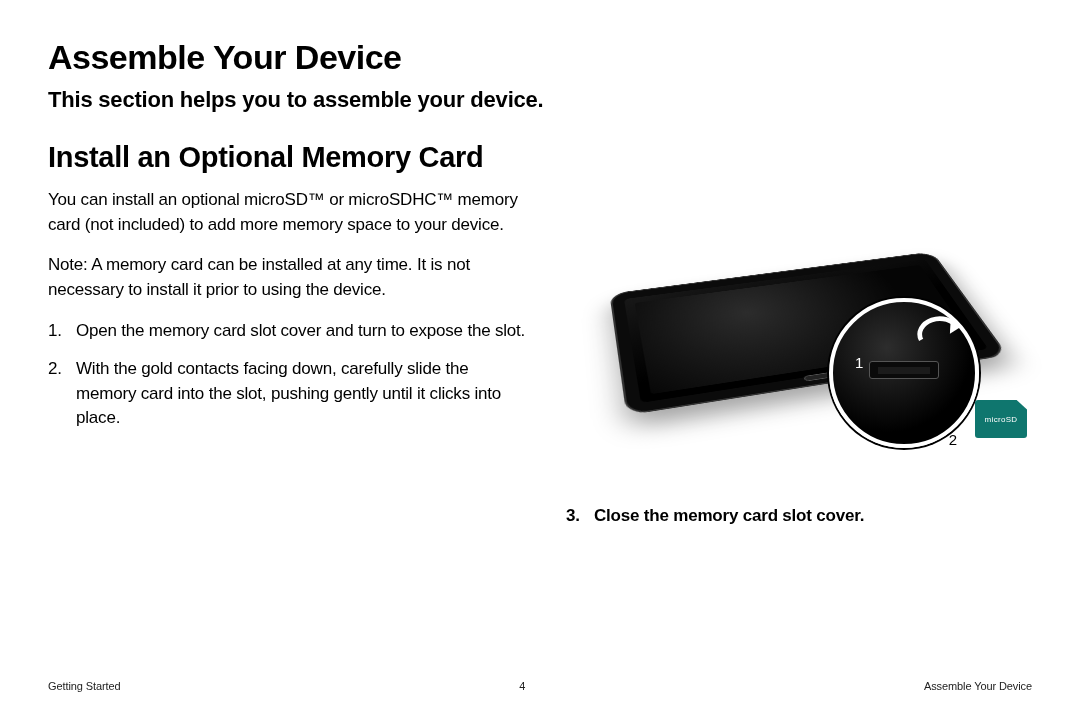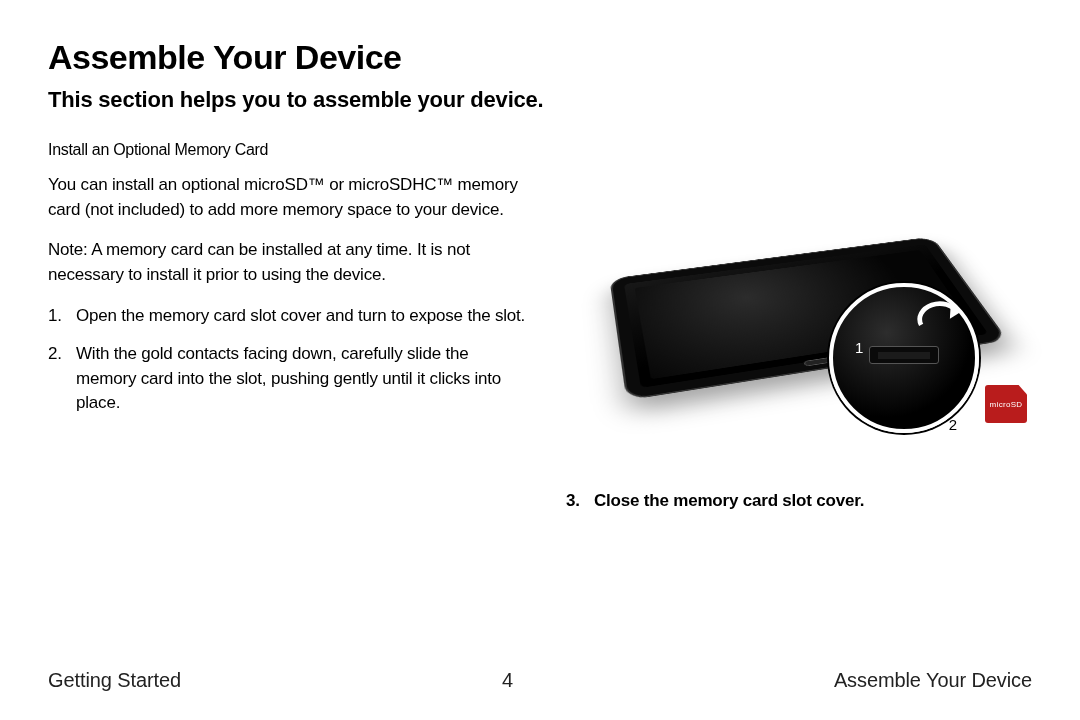--- a/index.html
+++ b/index.html
@@ -17,22 +17,22 @@
     letter-spacing: -0.5px;
     margin-bottom: 10px;
   }
   .intro {
     font-size: 22px;
     font-weight: 700;
     margin-bottom: 28px;
     letter-spacing: -0.2px;
   }
   .section-title {
-    font-size: 16px;
-    font-weight: 400;
+    font-size: 29px;
+    font-weight: 700;
     margin-bottom: 14px;
     letter-spacing: -0.3px;
   }
   .columns {
     display: flex;
     gap: 40px;
   }
   .col-left {
     width: 478px;
     font-size: 17px;
@@ -122,43 +122,43 @@
   }
   .zoom .arrow {
     position: absolute;
     right: 12px; top: 10px;
     width: 48px; height: 32px;
     transform: rotate(-5deg);
   }
   .microsd {
     position: absolute;
     right: -18px; bottom: 40px;
-    width: 42px; height: 38px;
-    background: #b91c1c;
+    width: 52px; height: 38px;
+    background: #0f766e;
     border-radius: 3px 3px 3px 3px;
     clip-path: polygon(0 0, 80% 0, 100% 25%, 100% 100%, 0 100%);
   }
   .microsd .label {
     position: absolute;
     left: 50%; top: 50%;
     transform: translate(-50%,-50%);
     color: #fff; font-size: 8px; letter-spacing: 0.3px;
   }
   .microsd-num {
     position: absolute;
     right: 52px; bottom: 30px;
     color: #000; font-size: 15px; font-weight: 500;
   }
   .step3 { margin-top: 8px; font-weight: bold; }
   .footer {
     position: absolute;
     bottom: 28px; left: 48px; right: 48px;
     display: flex;
     justify-content: space-between;
-    font-size: 20px;
+    font-size: 11px;
     color: #222;
     letter-spacing: -0.1px;
   }
 </style>
 </head>
 <body>
 
 <h1 class="page-title">Assemble Your Device</h1>
 <p class="intro">This section helps you to assemble your device.</p>
 

